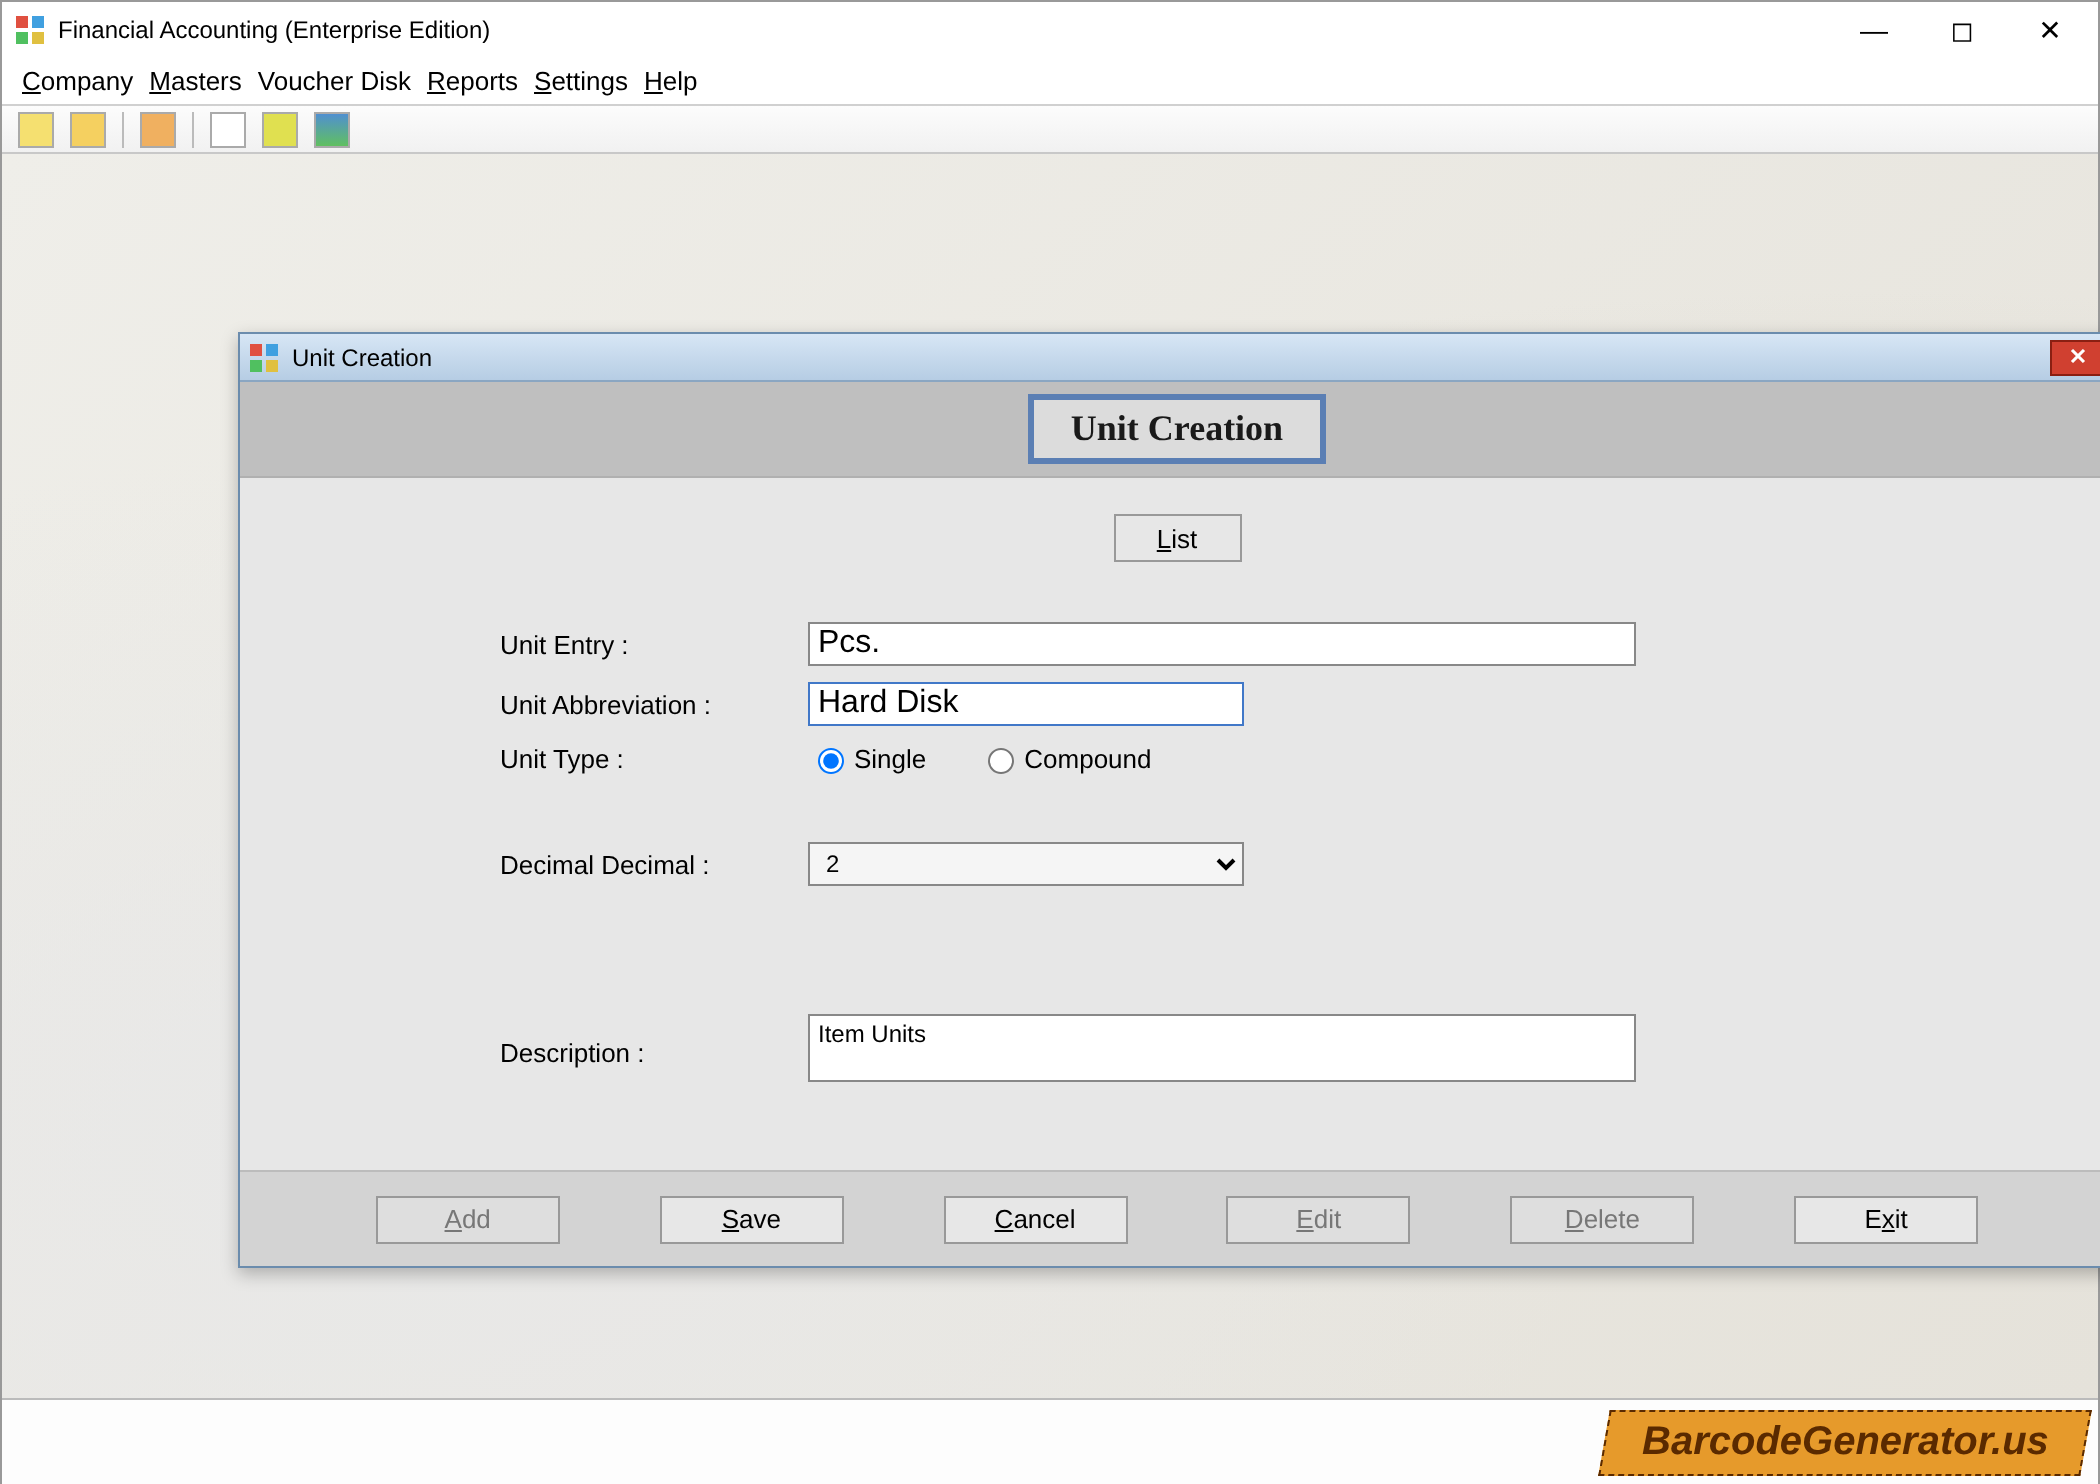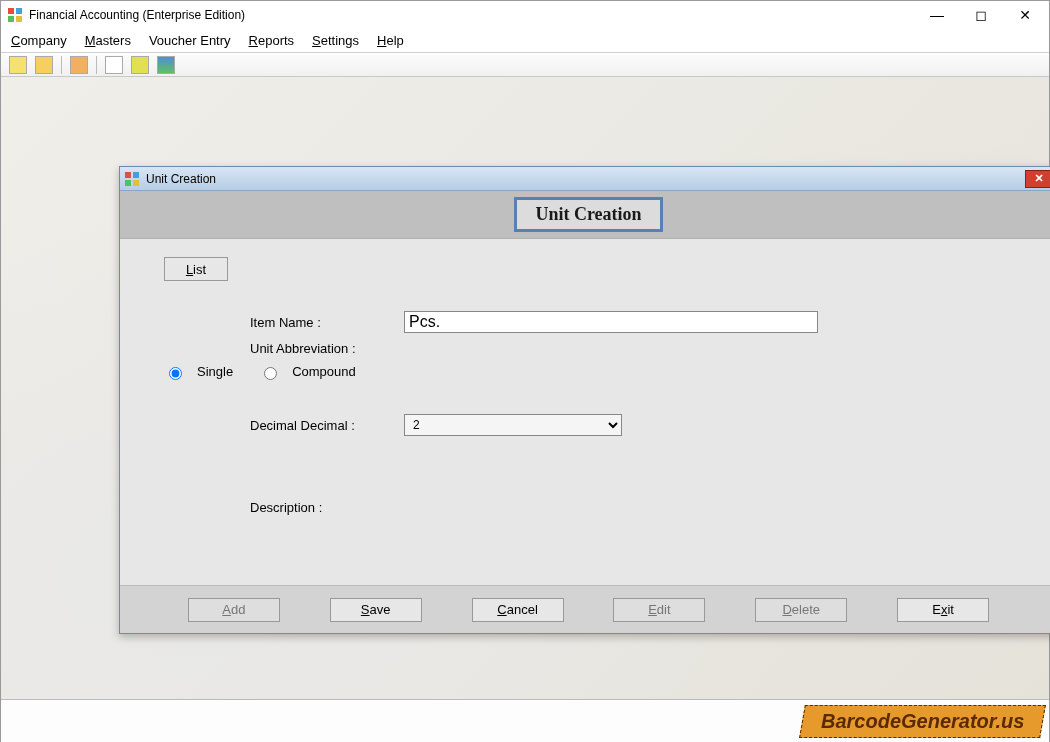--- a/index.html
+++ b/index.html
@@ -5,21 +5,21 @@
   * { box-sizing: border-box; font-family: "Segoe UI", Tahoma, sans-serif; }
   html, body { margin:0; padding:0; width:1050px; height:742px; overflow:hidden; background:#fff; }
 
   .outer-window { width:1050px; height:742px; border:1px solid #999; position:relative; background:#fff; }
   .titlebar { height:28px; display:flex; align-items:center; padding:0 6px; font-size:12px;text-align:center; }
   .titlebar .app-icon { width:16px; height:16px; margin-right:6px; }
   .titlebar .spacer { flex:1; }
   .win-btns { display:flex; gap:0; margin-right:-4px; }
   .win-btn { width:44px; height:26px; display:flex; align-items:center; justify-content:center; font-size:14px; }
 
-  .menubar { height:24px; display:flex; align-items:center; padding:0 10px; gap:18px; border-bottom:1px solid #d0d0d0; font-size:13px; }
+  .menubar { height:24px; display:flex; align-items:center; padding:0 10px; gap:8px; border-bottom:1px solid #d0d0d0; font-size:13px; }
   .menubar span u { text-decoration:underline; }
 
   .toolbar { height:24px; display:flex; align-items:center; padding:0 8px; gap:8px; border-bottom:1px solid #c8c8c8; background:linear-gradient(#fcfcfc,#f1f1f1); }
   .tool-icon { width:18px; height:18px; border:1px solid #aaa; background:#fff; }
 
   .work-area { position:relative; width:100%; height:calc(742px - 28px - 24px - 24px - 44px);
     background:
       radial-gradient(ellipse at 20% 80%, #e8e8e8 0%, transparent 50%),
       radial-gradient(ellipse at 90% 50%, #d8d4c8 0%, transparent 55%),
       linear-gradient(135deg, #efeee9 0%, #e5e2da 100%);
@@ -40,32 +40,32 @@
   .dlg-close { width:28px; height:18px; background:#d04030; border:1px solid #8a1f12; color:#fff;
     display:flex; align-items:center; justify-content:center; font-size:11px; font-weight:bold; cursor:pointer; }
 
   .dlg-header { height:48px; background:#bfbfbf; display:flex; align-items:center; justify-content:center;
     border-bottom:1px solid #b0b0b0; }
   .dlg-header .banner { background:#dcdcdc; border:3px solid #5b7fb4; padding:4px 18px;
     font-size:18px; font-weight:bold; font-family:"Times New Roman", serif; color:#1a1a1a; }
 
   .dlg-body { padding:18px 44px 0 44px; position:relative; height:calc(468px - 24px - 48px - 48px); }
 
-  .list-btn-row { display:flex; justify-content:flex-start; margin-bottom:30px; }
+  .list-btn-row { display:flex; justify-content:center; margin-bottom:30px; }
 
   .form-row { display:flex; align-items:center; margin-bottom:8px; }
   .form-label { width:240px; text-align:left; font-size:13px; padding-left:86px; }
   .form-ctrl { }
 
   .txt { height:22px; font-size:16px; padding:0 4px; border:1px solid #888; background:#fff; }
   .txt.w-lg { width:414px; }
   .txt.w-md { width:218px; border:1px solid #4178c8; }
   .sel { height:22px; width:218px; font-size:12px; border:1px solid #888; background:#f5f5f5; padding:0 4px; }
   .radio-group { display:flex; gap:26px; font-size:13px; }
-  .radio-group label { display:flex; gap:12px; }
+  .radio-group label { display:flex; align-items:center; gap:2px; }
 
   .desc-box { width:414px; height:34px; font-size:12px; padding:2px 4px; border:1px solid #888; background:#fff; resize:none; }
 
   .dlg-footer { position:absolute; bottom:0; left:0; right:0; height:48px; background:#d3d3d3;
     border-top:1px solid #bcbcbc; display:flex; align-items:center; justify-content:space-evenly; padding:0 18px; }
   .btn { width:92px; height:24px; font-size:13px; background:#e7e7e7; border:1px solid #999; cursor:pointer;
     display:inline-flex; align-items:center; justify-content:center; }
   .btn.dim { background:#dedede; color:#777; }
   .btn u { text-decoration:underline; }
   .btn-list { width:64px; height:24px; font-size:13px; background:#e7e7e7; border:1px solid #999; cursor:pointer; }
@@ -93,21 +93,21 @@
     <div class="win-btns">
       <div class="win-btn">—</div>
       <div class="win-btn">◻</div>
       <div class="win-btn">✕</div>
     </div>
   </div>
 
   <div class="menubar">
     <span><u>C</u>ompany</span>
     <span><u>M</u>asters</span>
-    <span>Voucher Entry</span>
+    <span>Voucher Disk</span>
     <span><u>R</u>eports</span>
     <span><u>S</u>ettings</span>
     <span><u>H</u>elp</span>
   </div>
 
   <div class="toolbar">
     <span class="tool-icon" style="background:#f5e070"></span>
     <span class="tool-icon" style="background:#f5d060"></span>
     <span style="width:1px;height:18px;background:#bbb"></span>
     <span class="tool-icon" style="background:#f0b060"></span>
@@ -138,31 +138,35 @@
         <div class="banner">Unit Creation</div>
       </div>
 
       <div class="dlg-body">
 
         <div class="list-btn-row">
           <button class="btn-list"><u>L</u>ist</button>
         </div>
 
         <div class="form-row">
-          <div class="form-label">Item Name :</div>
+          <div class="form-label">Unit Entry :</div>
           <div class="form-ctrl">
             <input class="txt w-lg" value="Pcs." style="">
           </div>
         </div>
 
         <div class="form-row">
           <div class="form-label">Unit Abbreviation :</div>
-        </div>
-
-        <div class="form-row">
+          <div class="form-ctrl">
+            <input class="txt w-md" value="Hard Disk" style="">
+          </div>
+        </div>
+
+        <div class="form-row">
+          <div class="form-label">Unit Type :</div>
           <div class="form-ctrl radio-group">
             <label>
               <input type="radio" name="utype" checked="" style="">
               <span>Single</span>
             </label>
             <label>
               <input type="radio" name="utype" style="">
               <span>Compound</span>
             </label>
           </div>
@@ -176,20 +180,23 @@
             <select class="sel">
               <option>2</option>
             </select>
           </div>
         </div>
 
         <div style="height:56px"></div>
 
         <div class="form-row">
           <div class="form-label">Description :</div>
+          <div class="form-ctrl">
+            <textarea class="desc-box" style="">Item Units</textarea>
+          </div>
         </div>
 
       </div>
 
       <div class="dlg-footer">
         <button class="btn dim"><u>A</u>dd</button>
         <button class="btn"><u>S</u>ave</button>
         <button class="btn"><u>C</u>ancel</button>
         <button class="btn dim"><u>E</u>dit</button>
         <button class="btn dim"><u>D</u>elete</button>

